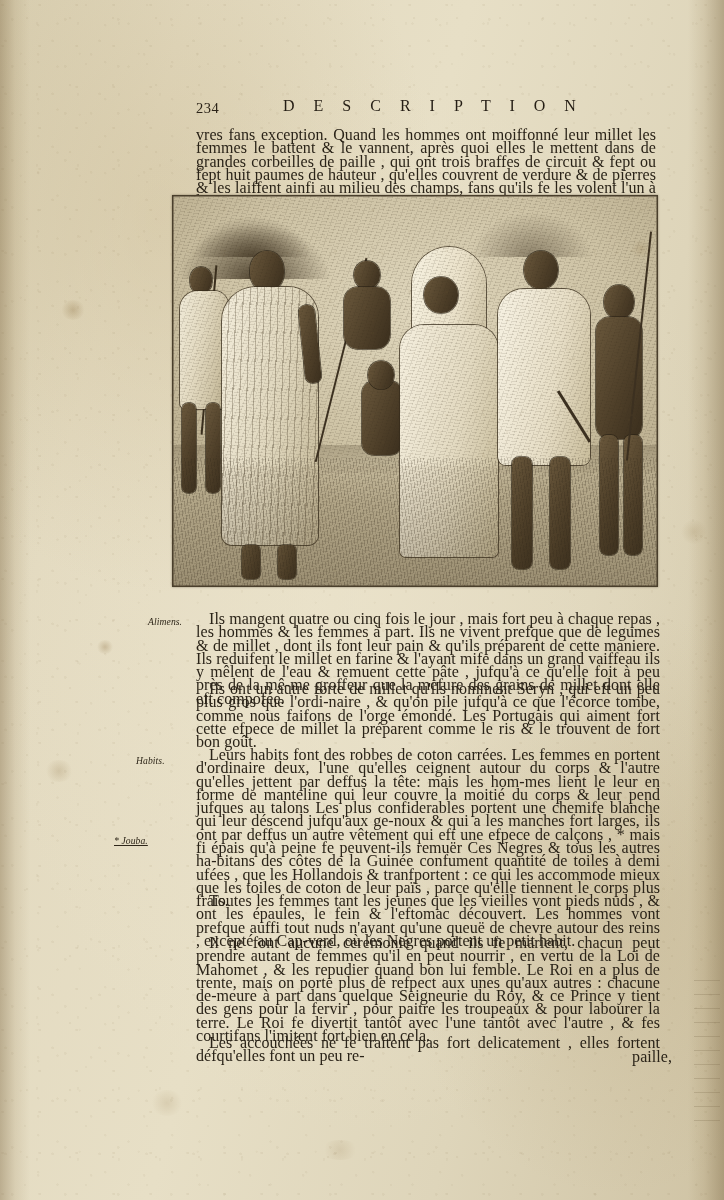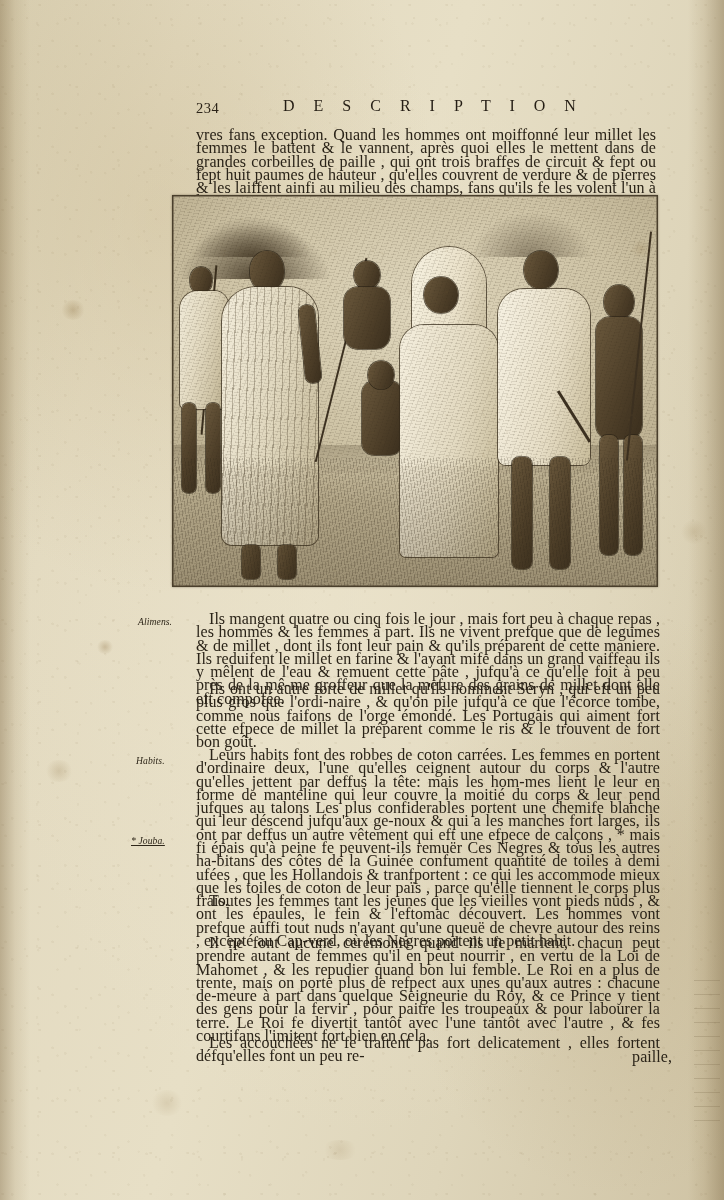--- a/index.html
+++ b/index.html
@@ -250,23 +250,23 @@
       <div class="skin" style="left:452px; top:240px; width:18px; height:120px; border-radius:7px;"></div>
       <div style="position:absolute;left:466px;top:36px;width:2px;height:230px;background:#3c3020;transform:rotate(6deg);"></div>
 
       <div class="ground"></div>
       <div class="ground-hatch"></div>
       <div class="hatch h1"></div>
       <div class="hatch h2"></div>
       <div style="position:absolute;inset:0;box-shadow:0 0 0 1.5px #4a3f2c inset;"></div>
     </div>
 
-    <div class="marginal" style="left:138px; top:616px;">Alimens.</div>
+    <div class="marginal" style="left:148px; top:616px;">Alimens.</div>
     <div class="marginal" style="left:136px; top:755px;">Habits.</div>
-    <div class="marginal" style="left:131px; top:835px;text-decoration:underline;">* Jouba.</div>
+    <div class="marginal" style="left:114px; top:835px;text-decoration:underline;">* Jouba.</div>
 
     <div class="para indent" style="left:196px; top:612px; width:464px;">Ils mangent quatre ou cinq fois le jour ,  mais fort peu à chaque repas ,  les hommes &amp; les femmes à part.   Ils ne vivent prefque que de legumes &amp; de millet ,  dont ils font leur pain &amp; qu'ils préparent de cette maniere.   Ils reduifent le  millet en farine &amp; l'ayant mife dans un grand vaiffeau ils y mêlent de l'eau &amp; remuent cette pâte ,  jufqu'à ce qu'elle foit à peu près de la mê-me groffeur que la mefure des grains de millet dont elle eft compofée.</div>
 
     <div class="para indent" style="left:196px; top:682px; width:464px;">Ils ont un autre forte de millet qu'ils nomment  Seryn ,  qui eft un peu plus gros  que l'ordi-naire ,  &amp; qu'on pile jufqu'à ce que l'écorce tombe, comme nous faifons de l'orge émondé. Les Portugais qui aiment fort cette efpece de millet la préparent comme le ris &amp; le trouvent de fort bon goût.</div>
 
     <div class="para indent" style="left:196px; top:748px; width:464px;">Leurs habits font des robbes de coton carrées.    Les femmes en portent d'ordinaire deux, l'une qu'elles ceignent autour du corps &amp; l'autre qu'elles jettent par deffus la tête: mais les hom-mes lient le leur en forme de manteline qui leur couvre la moitié du corps &amp; leur pend jufques au talons    Les plus confiderables portent une chemife blanche qui leur déscend jufqu'aux ge-noux &amp; qui a les manches fort larges, ils ont par deffus un autre vêtement qui eft une efpece de calçons ,  *  mais fi épais qu'à peine fe peuvent-ils remuër    Ces Negres &amp; tous les autres ha-bitans des côtes de la Guinée confument quantité de toiles à demi ufées ,  que les Hollandois &amp; tranfportent :  ce qui les accommode mieux que les toiles de coton de leur païs ,  parce qu'elle tiennent le corps plus frais.</div>
 
     <div class="para indent" style="left:196px; top:894px; width:464px;">Toutes les femmes tant les jeunes que les vieilles vont pieds nuds ,  &amp; ont les épaules, le fein &amp; l'eftomac découvert.    Les hommes vont prefque auffi tout nuds n'ayant qu'une queuë de chevre autour des reins , excepté au Cap-verd, où les Negres portent un petit habit.</div>
 
     <div class="para indent" style="left:196px; top:936px; width:464px;">Il ne font aucune ceremonie quand ils fe marient, chacun peut prendre autant de femmes qu'il en peut nourrir , en vertu de la Loi de Mahomet ,  &amp; les repudier quand bon lui femble. Le Roi en a plus de trente, mais on porte plus de  refpect aux unes qu'aux autres :  chacune de-meure à part dans quelque Seigneurie du Roy, &amp; ce Prince y tient des gens pour la fervir ,  pour paitre les troupeaux &amp; pour labourer la terre.     Le Roi fe divertit tantôt avec l'une tantôt avec l'autre , &amp; fes courtifans l'imitent fort bien en cela.</div>

